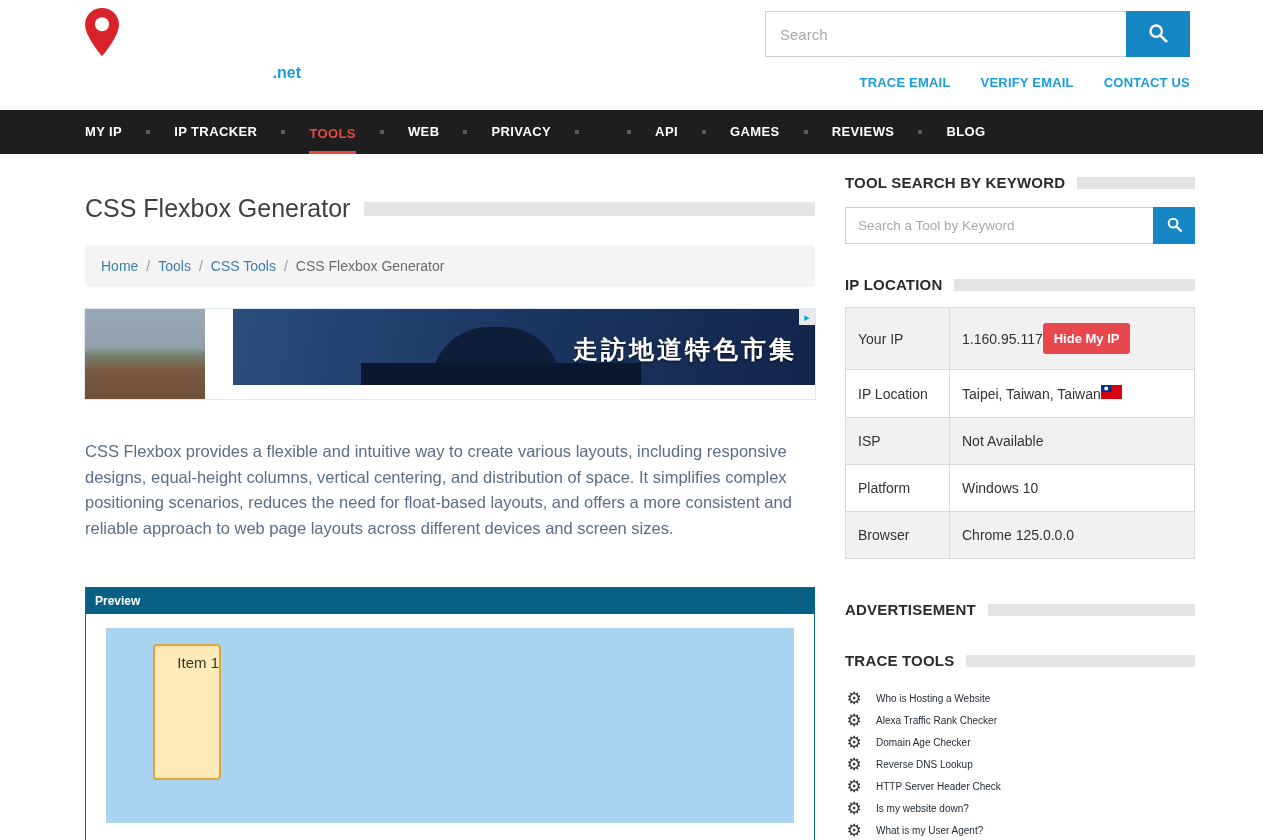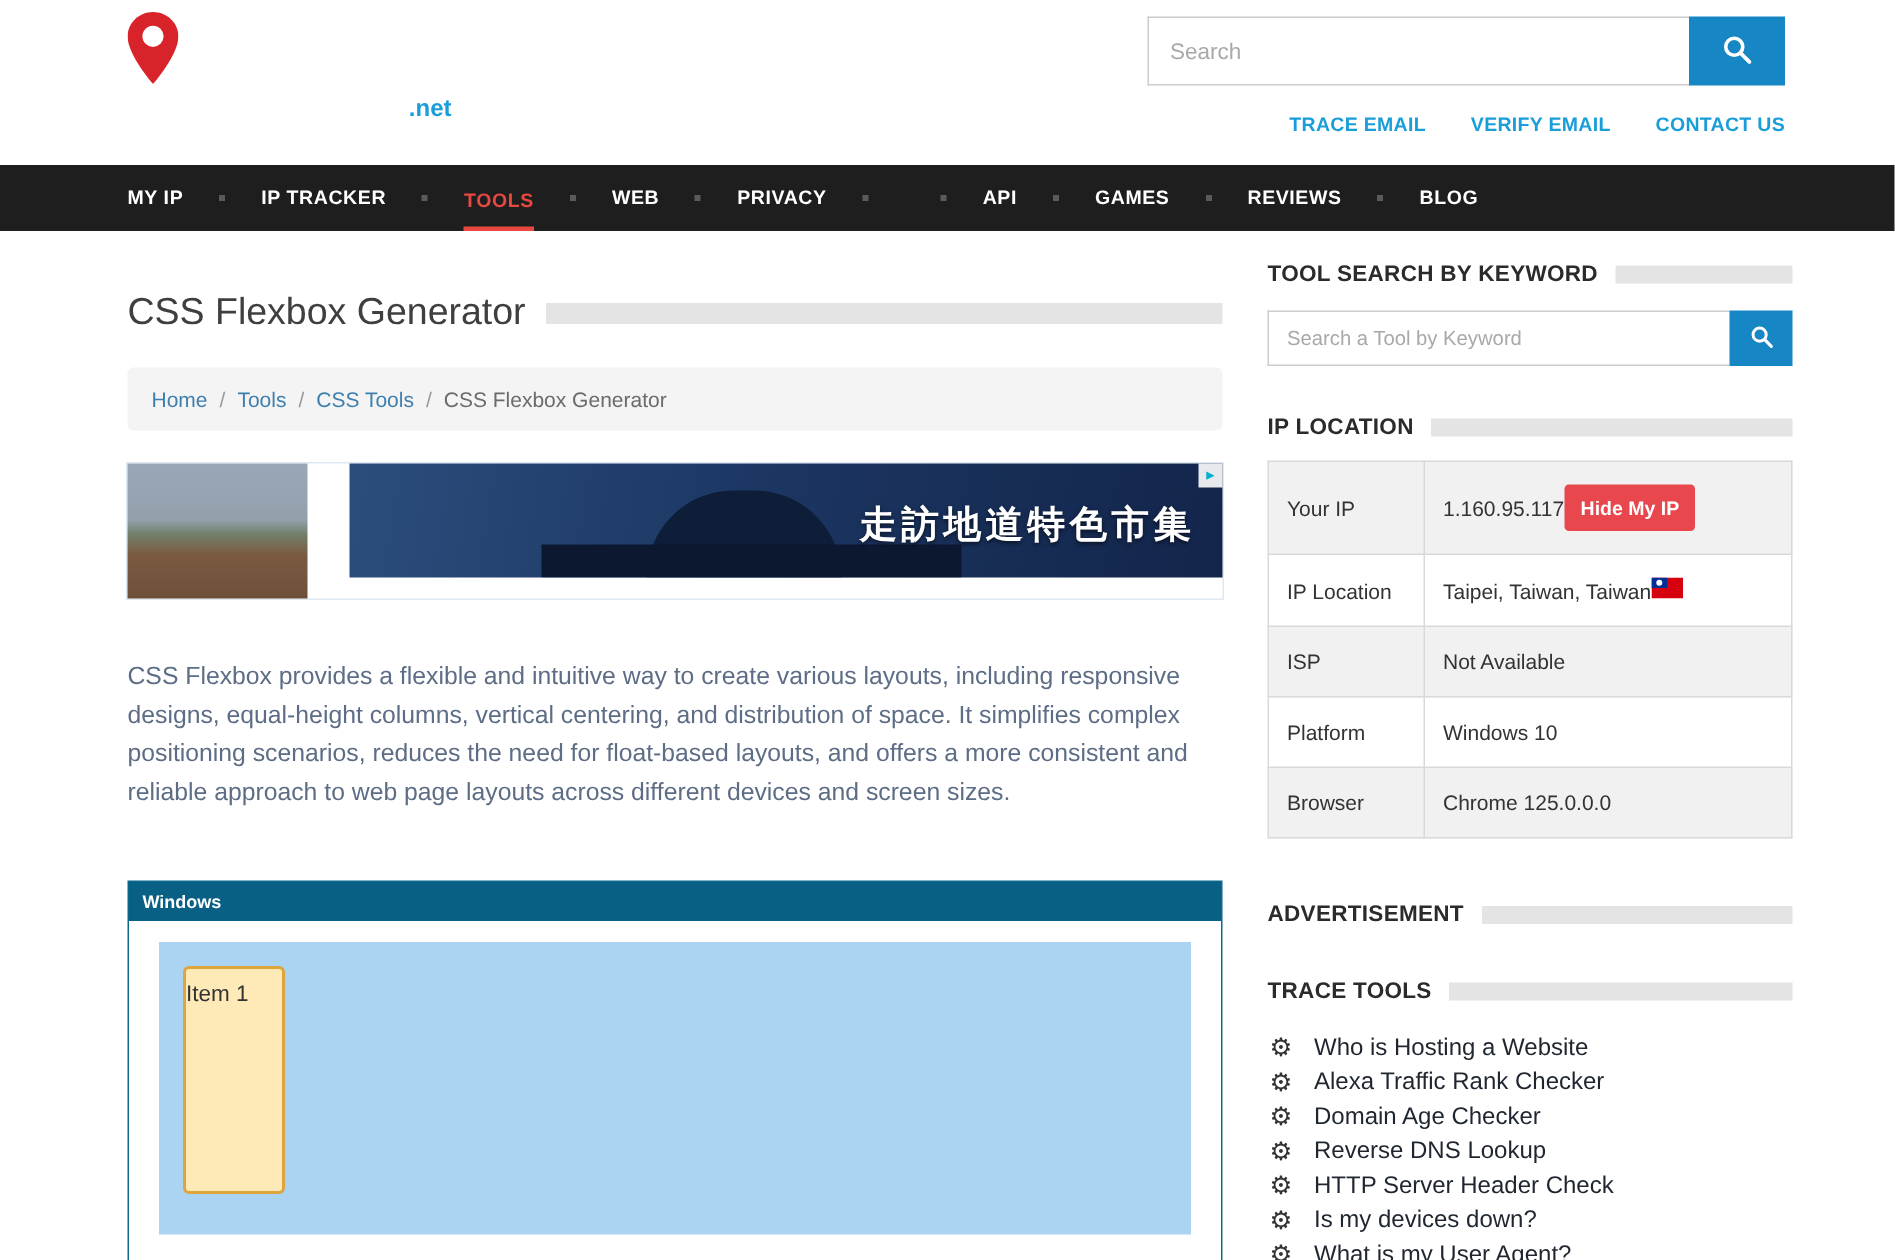--- a/index.html
+++ b/index.html
@@ -60,22 +60,22 @@
   .ad-badge { position:absolute; right:0; top:0; width:16px; height:16px; background:rgba(255,255,255,.9);
     color:#00aecd; font-size:11px; line-height:16px; text-align:center; }
 
   .description { margin-top:40px; font-size:16.5px; color:#5d6d85; line-height:1.55; }
 
   .preview-box { margin-top:46px; width:730px; height:300px; border:1px solid #0b6a8c; background:#fff; }
   .preview-header { height:26px; background:#086184; color:#fff; font-size:12px; font-weight:bold;
     line-height:26px; padding-left:9px; }
   .preview-inner { padding:14px 20px 20px 20px; }
   .flex-area { background:#abd4f2; height:195px; padding:16px; display:flex; }
-  .flex-item { width:68px; height:152px; background:#fdeab7; border:2px solid #dda53b;
-    border-radius:4px; padding-top:8px; text-align:left; font-size:15px; color:#333; cursor:pointer; }
+  .flex-item { width:68px; height:136px; background:#fdeab7; border:2px solid #dda53b;
+    border-radius:4px; padding-top:8px; text-align:right; font-size:15px; color:#333; cursor:pointer;margin-left:31px; }
 
   
   .sidebar { position:absolute; left:845px; top:154px; width:350px; }
   .side-heading { display:flex; align-items:center; gap:12px; }
   .side-heading h3 { font-size:15px; font-weight:bold; color:#2b2b2b; letter-spacing:.2px; white-space:nowrap; }
   .side-heading .bar { flex:1; height:12px; background:#e4e4e4; }
   .mt20 { margin-top:20px; } .mt30 { margin-top:32px; } .mt40 { margin-top:42px; } .mt36 { margin-top:34px; }
 
   .tool-search { margin-top:16px; display:flex; }
   .tool-search input { flex:1; height:37px; border:1px solid #ccc; border-right:none; padding:0 12px;
@@ -90,21 +90,21 @@
   table.ip-table tr:nth-child(odd) { background:#f1f1f1; }
   td.t-label { width:104px; }
   .cell-flex { display:flex; align-items:center; gap:0; }
   .hide-ip-btn { background:#e8474d; color:#fff; font-weight:bold; font-size:13px; border:none;
     padding:8px 11px; border-radius:3px; cursor:pointer; }
   .flag { display:inline-block; }
 
   .domain-list { margin-top:18px; list-style:none; }
   .domain-list li { display:flex; align-items:center; gap:13px; padding:2.5px 0; cursor:pointer; }
   .gear { font-size:17px; color:#333; line-height:1; width:18px; text-align:center; }
-  .domain-list span.lbl { font-size:16px; color:#1f2630; }
+  .domain-list span.lbl { font-size:10px; color:#1f2630; }
 </style>
 </head>
 <body>
 
 <div class="header">
   <div class="logo">
     <span class="logo-pin">
       <svg width="34" height="48" viewBox="0 0 24 34">
         <path d="M12 0C5.4 0 0 5.2 0 11.6 0 20.4 12 34 12 34s12-13.6 12-22.4C24 5.2 18.6 0 12 0z" fill="#d9232a"></path>
         <circle cx="12" cy="11.5" r="5" fill="#ffffff"></circle>
@@ -175,21 +175,21 @@
     <div class="ad-main">
       <div class="ad-dome"></div>
       <div class="ad-text">走訪地道特色市集</div>
     </div>
     <div class="ad-badge">▸</div>
   </div>
 
   <p class="description">CSS Flexbox provides a flexible and intuitive way to create various layouts, including responsive designs, equal-height columns, vertical centering, and distribution of space. It simplifies complex positioning scenarios, reduces the need for float-based layouts, and offers a more consistent and reliable approach to web page layouts across different devices and screen sizes.</p>
 
   <div class="preview-box">
-    <div class="preview-header">Windows</div>
+    <div class="preview-header">Preview</div>
     <div class="preview-inner">
       <div class="flex-area">
         <div class="flex-item">Item 1</div>
       </div>
     </div>
   </div>
 
 </div>
 
 <div class="sidebar">
@@ -282,21 +282,21 @@
     <li>
       <span class="gear">⚙</span>
       <span class="lbl">Reverse DNS Lookup</span>
     </li>
     <li>
       <span class="gear">⚙</span>
       <span class="lbl">HTTP Server Header Check</span>
     </li>
     <li>
       <span class="gear">⚙</span>
-      <span class="lbl">Is my devices down?</span>
+      <span class="lbl">Is my website down?</span>
     </li>
     <li>
       <span class="gear">⚙</span>
       <span class="lbl">What is my User Agent?</span>
     </li>
   </ul>
 
 </div>
 
 </body></html>

